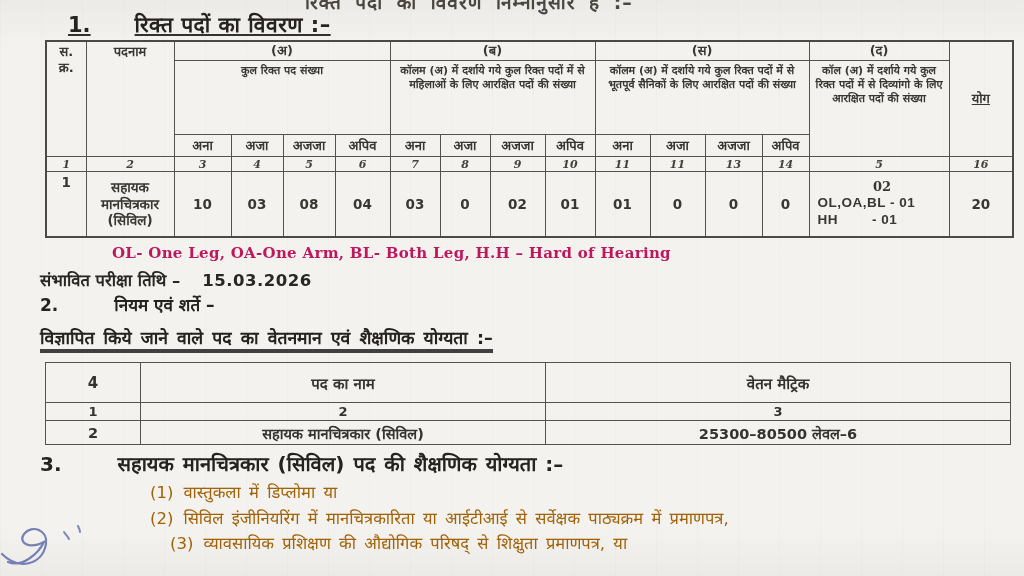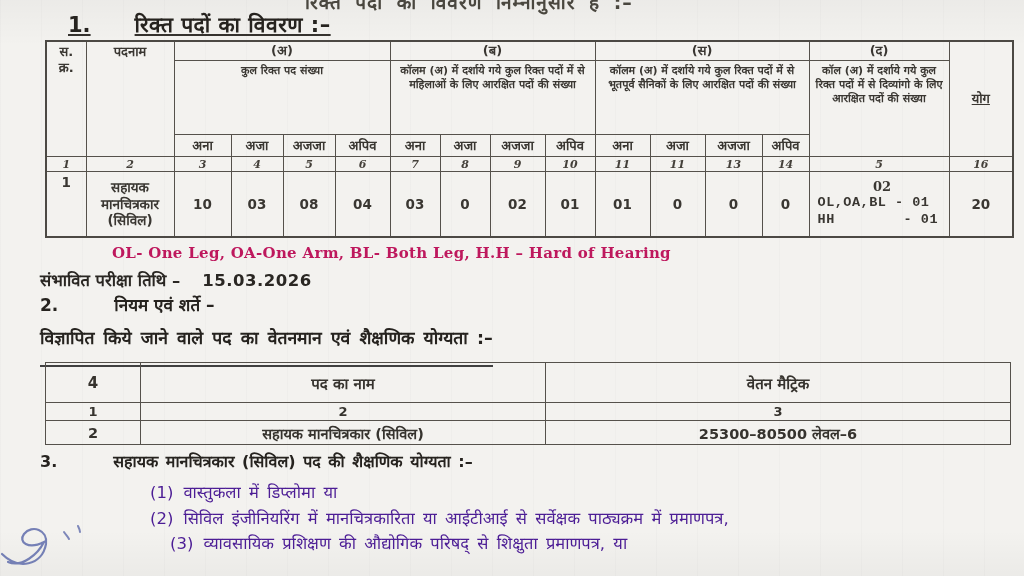--- a/index.html
+++ b/index.html
@@ -47,47 +47,47 @@
   .vtable td.v-mid { vertical-align: middle; text-decoration: underline; }
   .vtable .sub-row td { height: 22px; font-size: 13px; }
   .vtable .num-row td {
     height: 15px; font-size: 11px; font-style: italic;
     font-family: "DejaVu Serif", serif; color: #44403a; line-height: 1;
   }
   .vtable .data-row td { height: 65px; font-size: 13.5px; }
   .pre { white-space: pre-line; }
   .pwd-cell { text-align: left !important; padding-left: 8px !important; }
   .pwd-top { text-align: center; font-family: "DejaVu Serif", serif; font-size: 13px; }
-  .pwd-detail { white-space: pre; font-family: Liberation Mono, monospace; font-size: 13.5px; letter-spacing: .5px; }
+  .pwd-detail { white-space: pre; font-family: Liberation Sans, sans-serif; font-size: 13.5px; letter-spacing: .5px; }
 
   .note-line {
     top: 244px; left: 112px; font-size: 15px; font-weight: 600;
     font-family: "DejaVu Serif", serif; color: #be185d; letter-spacing: .3px;
   }
   .exam-line { top: 268px; left: 40px; font-size: 16.5px; font-weight: bold; color: #2a2723; text-align: center; }
   .exam-line .date { margin-left: 22px; letter-spacing: .5px; }
   .heading2 { top: 293px; left: 40px; font-size: 17px; }
   .heading2 .title { margin-left: 56px; font-weight: bold; color: #26231f; }
   .pay-heading {
     top: 325px; left: 40px; font-size: 17.5px; font-weight: bold; color: #26231f;
-    border-bottom: 2px solid #404040; padding-bottom: 16px; word-spacing: 3px;
+    border-bottom: 4px solid #404040; padding-bottom: 0; word-spacing: 3px;
   }
 
   .ptable { top: 362px; left: 45px; width: 965px; border: 1.6px solid #4c4944; }
   .ptable td {
     border: 1.4px solid #55514b; text-align: center; vertical-align: middle;
     font-size: 14px; font-weight: bold; color: #36332e; padding: 1px 3px;
   }
   .ptable .hdr td { height: 40px; font-size: 15px; }
   .ptable .nrow td { height: 18px; font-size: 13px; }
   .ptable .drow td { height: 24px; font-size: 14.5px; }
 
-  .heading3 { top: 450px; left: 40px; font-size: 16px; }
+  .heading3 { top: 450px; left: 40px; font-size: 20px; }
   .heading3 .title { margin-left: 56px; font-weight: bold; color: #26231f; word-spacing: 2px; }
-  .qual { left: 150px; font-size: 16.5px; font-weight: 500; color: #4c1d95; word-spacing: 3px; }
+  .qual { left: 150px; font-size: 16.5px; font-weight: 500; color: #a16207; word-spacing: 3px; }
   .qual .qnum { margin-right: 10px; }
   .q1 { top: 480px; } .q2 { top: 506px; } .q3 { top: 531px; margin-left: 20px; }
 
   .signature { left: -6px; top: 492px; width: 120px; height: 84px; }
 </style>
 </head>
 <body>
 
 <div class="scan-streaks"></div>
 

